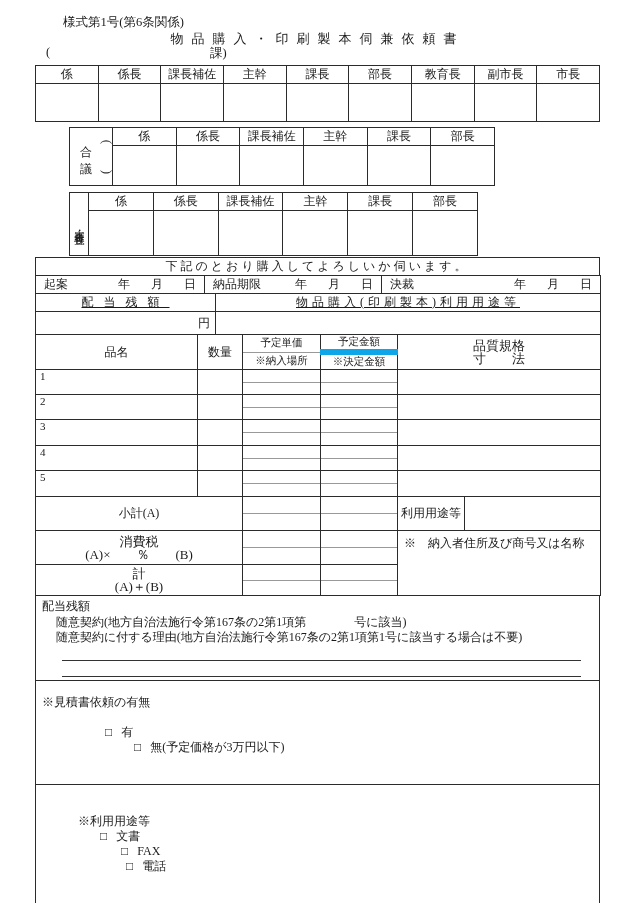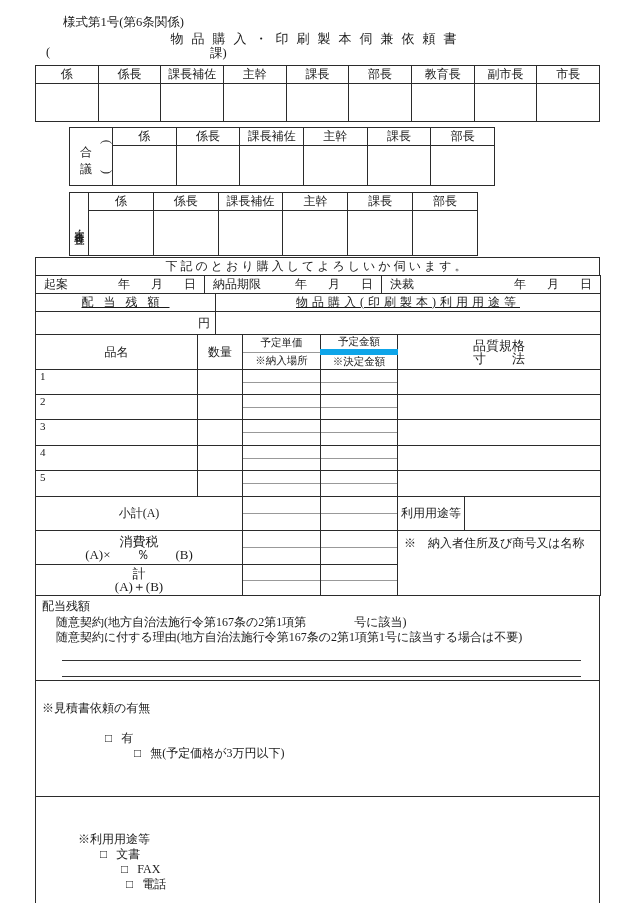--- a/index.html
+++ b/index.html
@@ -43,21 +43,21 @@
   .split .h1{height:50%;border-bottom:1px solid #999;}
   .split .h2{height:50%;}
   .inum{display:block;text-align:left;font-size:11px;padding:1px 0 0 4px;line-height:11px;}
   .two-line{line-height:13px;font-size:13px;}
   .topleft{vertical-align:top;text-align:left;}
   .contract-cell{vertical-align:top;text-align:left;padding:3px 6px;}
   .contract-cell .t{line-height:15.5px;white-space:pre;}
   .contract-cell .indent{padding-left:14px;}
   .uline-long{height:14px;margin:0 12px 0 20px;border-bottom:1px solid #333;}
   .uline-long2{height:15px;margin:0 12px 0 20px;border-bottom:1px solid #333;}
-  .opt-cell{vertical-align:top;text-align:left;padding:20px 6px;}
+  .opt-cell{vertical-align:top;text-align:left;padding:14px 6px;}
   .opt-cell .t{line-height:15px;white-space:pre;}
   .cb{margin-right:9px;}
   .notes{left:40px;top:869px;line-height:15px;font-size:11.5px;}
   .notes div{white-space:pre;}
 </style>
 </head>
 <body>
 
 <div class="page">
 

